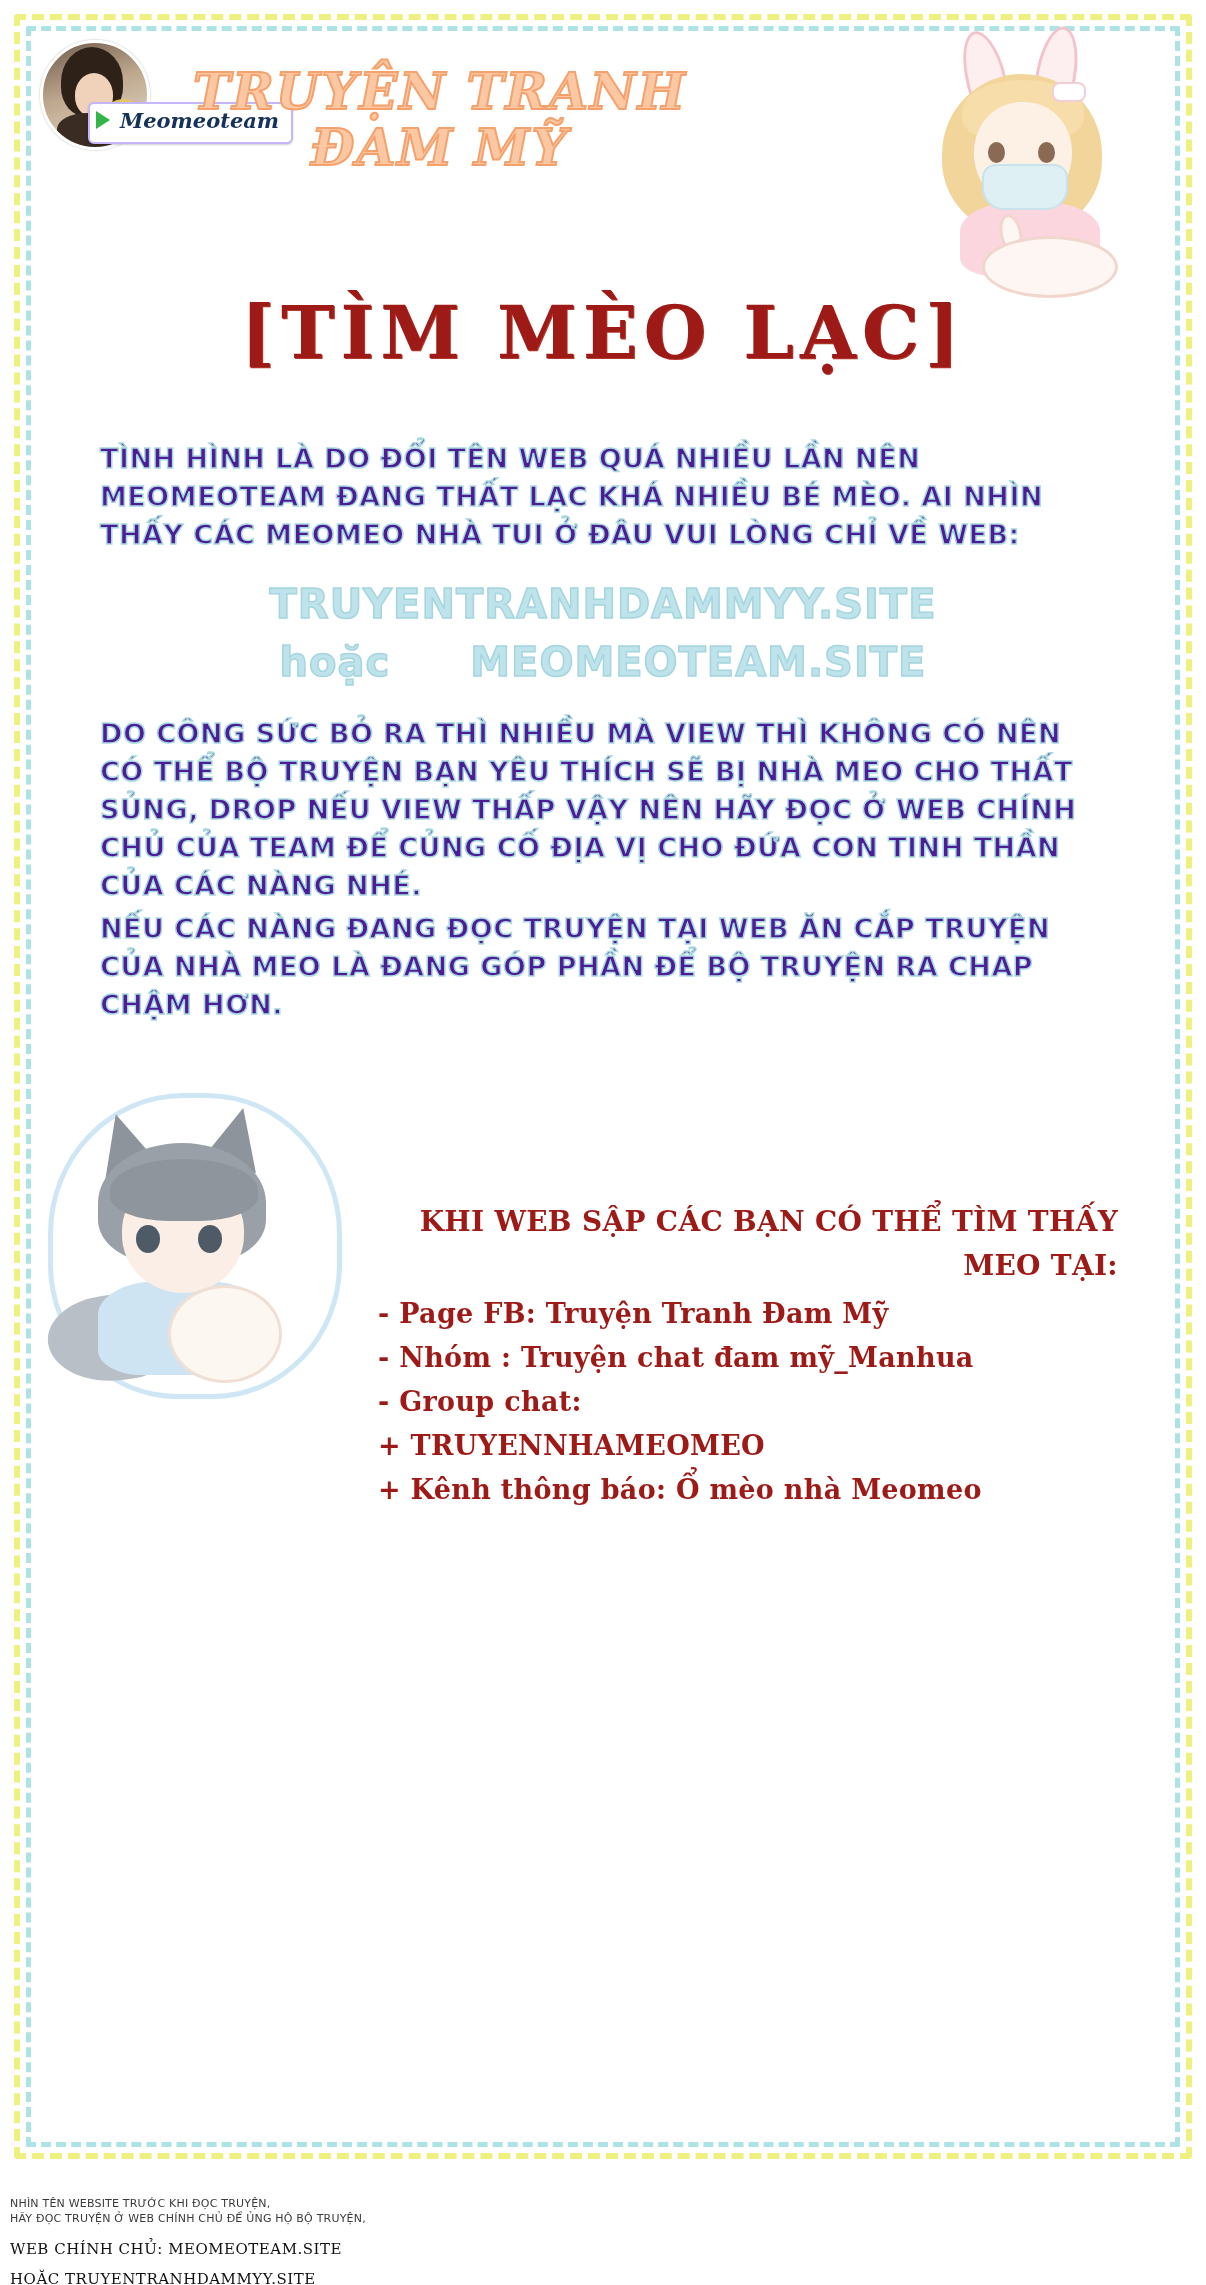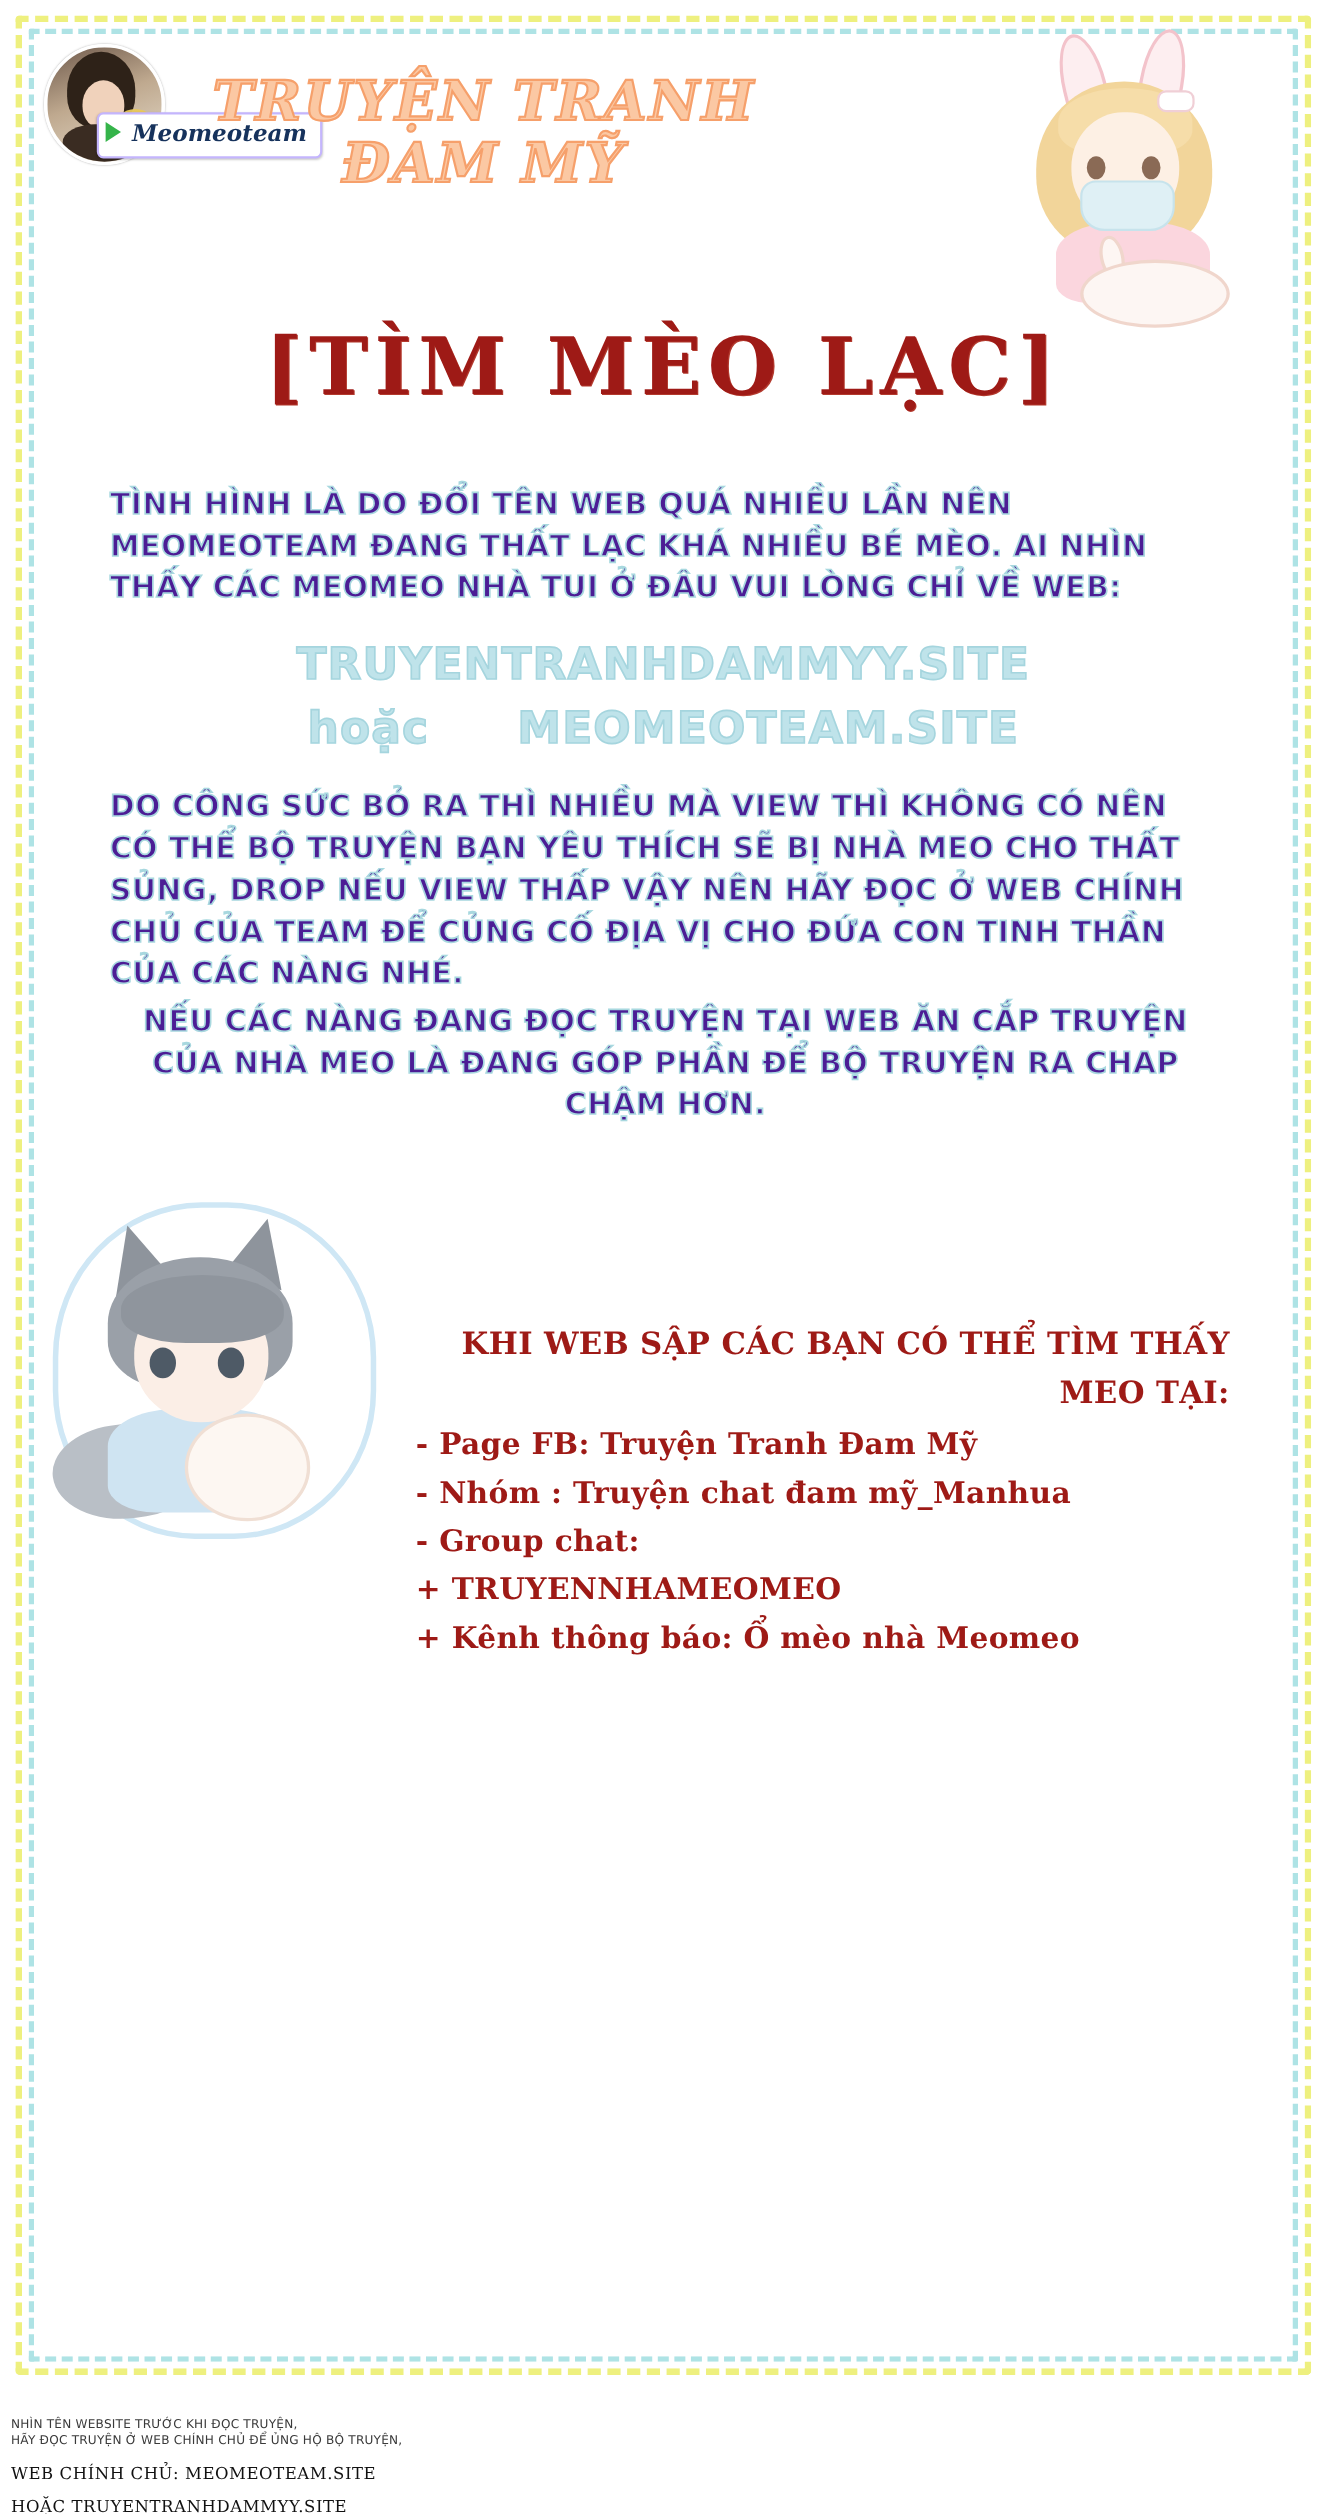--- a/index.html
+++ b/index.html
@@ -221,21 +221,21 @@
     -webkit-text-stroke: 1.5px #a8d8df;
     font-family: "DejaVu Sans", sans-serif;
     font-weight: bold;
     font-size: 27px;
     line-height: 38px;
     letter-spacing: .5px;
     text-transform: uppercase;
   }
   #para1 { left: 100px; top: 440px; width: 1010px; }
   #para3 { left: 100px; top: 715px; width: 1010px; }
-  #para4 { left: 100px; top: 910px; width: 1010px; text-align: center; }
+  #para4 { left: 100px; top: 910px; width: 1010px; }
 
   .weburl {
     position: absolute;
     color: #bfe3ea;
     -webkit-text-stroke: 1.5px #a5d5de;
     font-family: "DejaVu Sans", sans-serif;
     font-weight: bold;
     font-size: 40px;
     line-height: 56px;
     letter-spacing: 1px;

